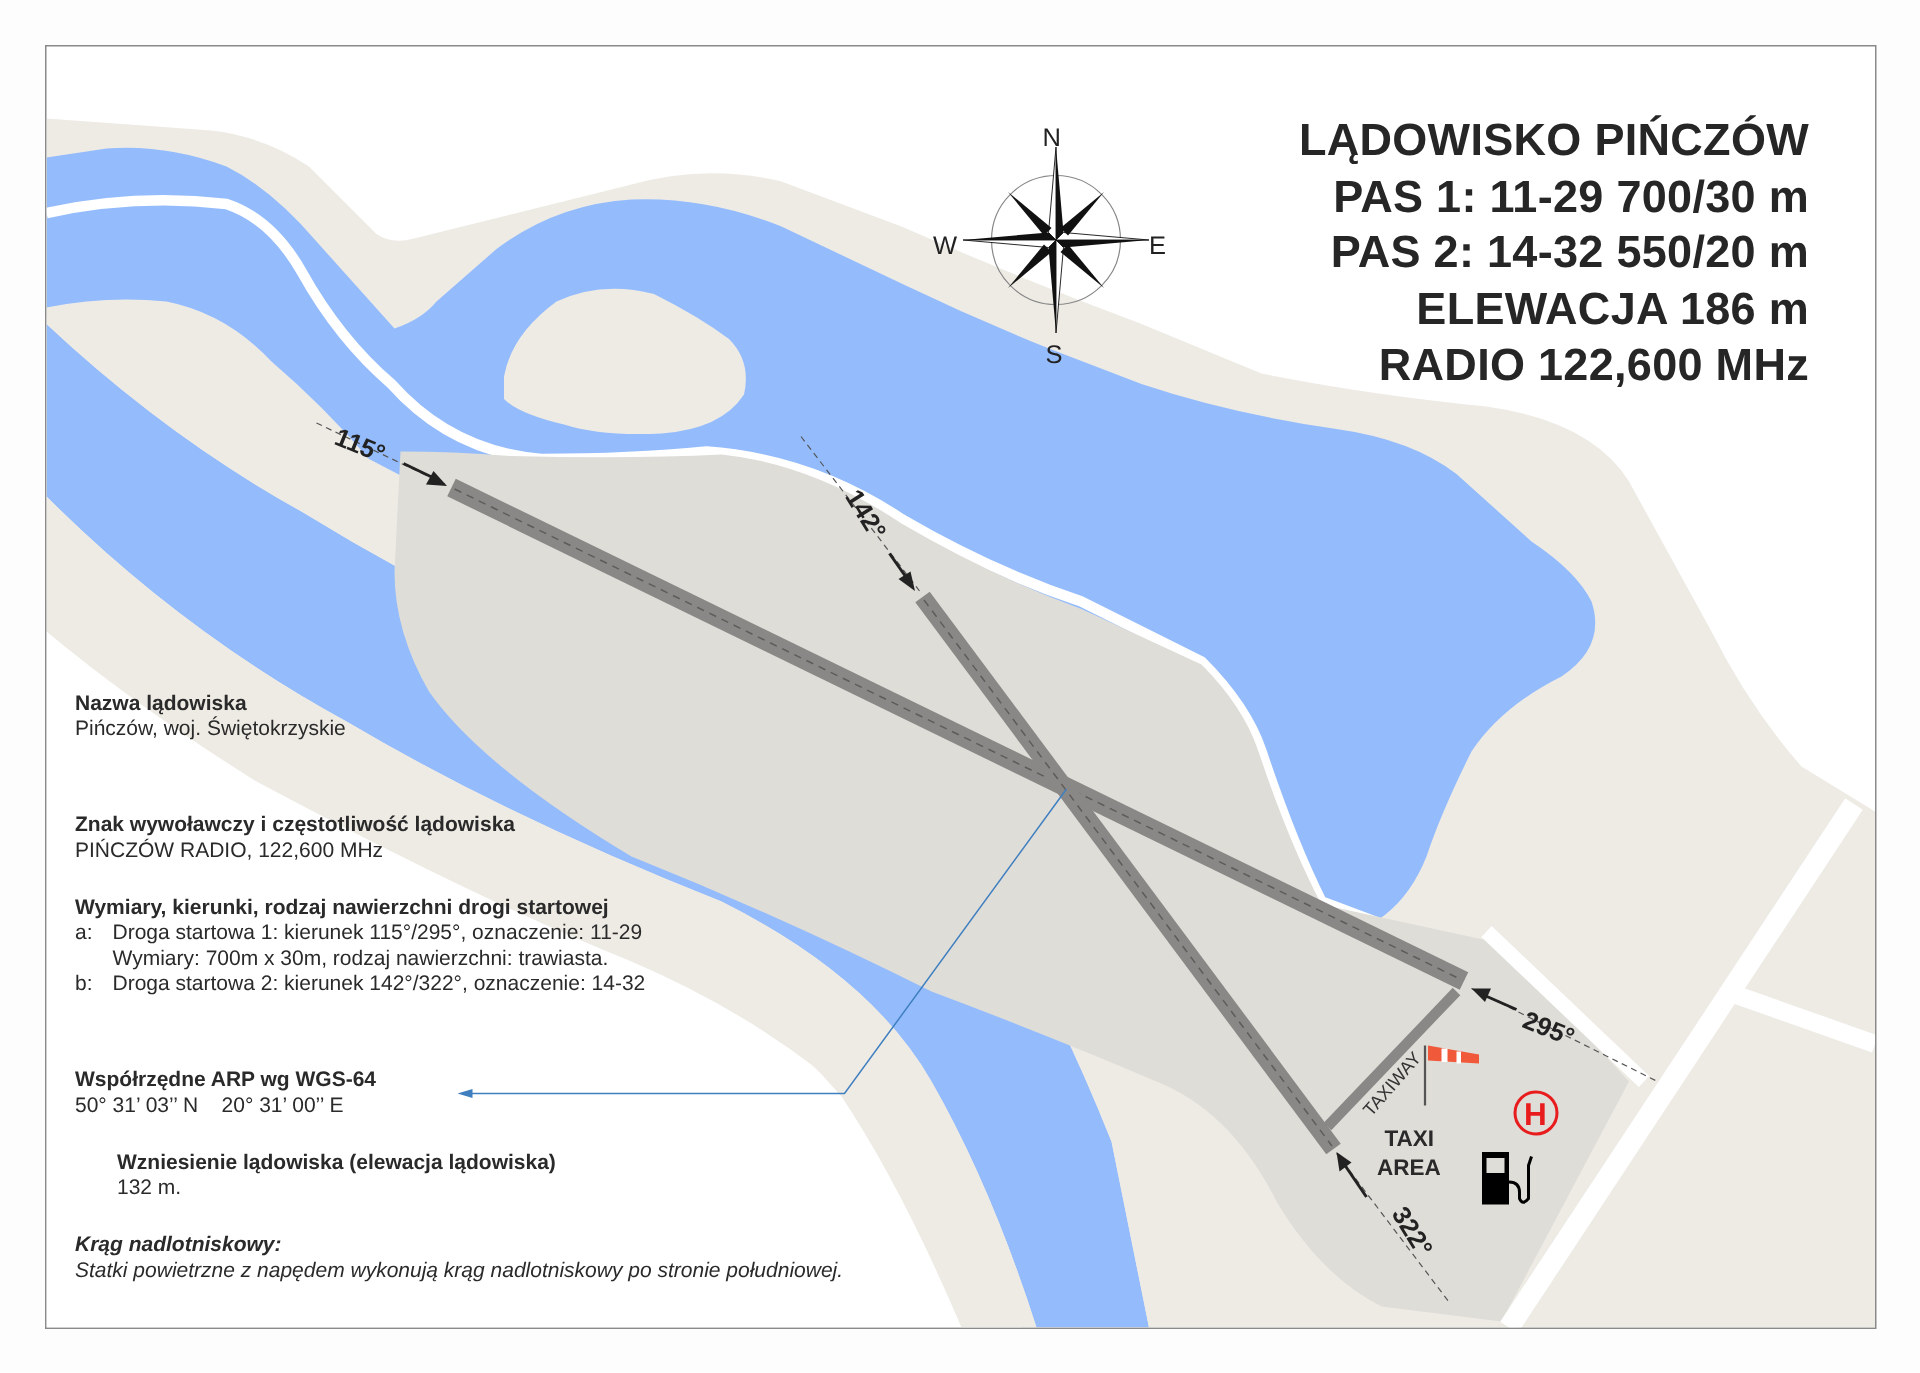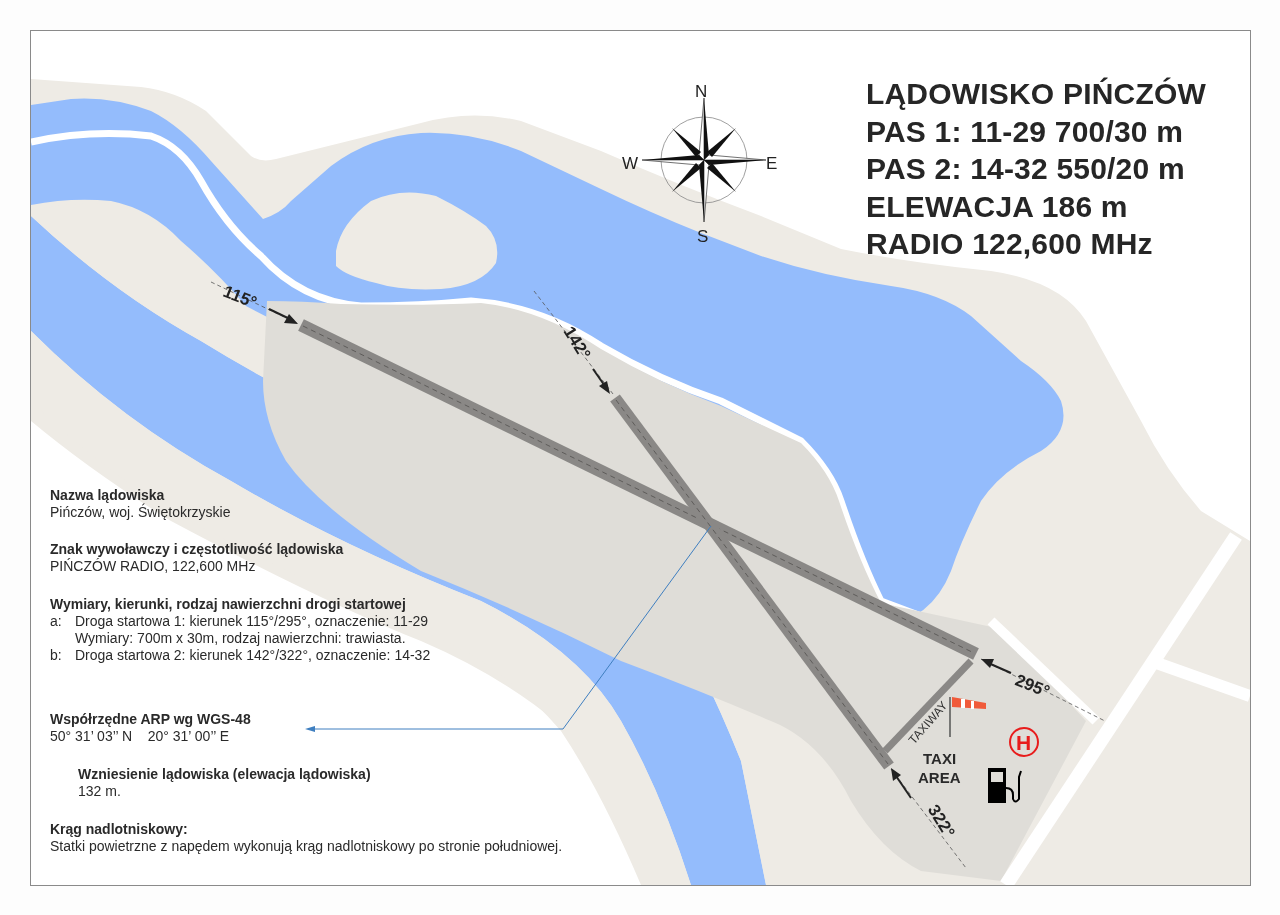--- a/index.html
+++ b/index.html
@@ -1,19 +1,19 @@
 <!DOCTYPE html>
 <html><head>
 <meta charset="utf-8">
 <style>
   html, body { margin:0; padding:0; background:#fdfdfd; }
   body { width:1280px; height:915px; position:relative; overflow:hidden; font-family:"Liberation Sans", sans-serif; }
   #frame { position:absolute; left:30px; top:30px; width:1219px; height:854px; border:1px solid #8a8a8a; background:#ffffff; overflow:hidden; }
   #map { position:absolute; left:0; top:0; }
-  .title-block { position:absolute; right:44px; top:44px; color:#262626; font-weight:bold; font-size:30px; line-height:37.5px; letter-spacing:0.2px; }
+  .title-block { position:absolute; right:44px; top:44px; text-align:right; color:#262626; font-weight:bold; font-size:30px; line-height:37.5px; letter-spacing:0.2px; }
   .title-block div { white-space:nowrap; }
   .info { position:absolute; left:19px; color:#2a2a2a; font-size:14px; line-height:17px; }
   .info .h { font-weight:bold; }
   .info .indent { padding-left:25px; }
   .info .row { display:flex; }
   .info .lbl { width:25px; }
   .compass-letter { position:absolute; font-size:17px; color:#222; }
 </style>
 </head>
 <body>
@@ -121,45 +121,45 @@
   <div class="compass-letter" style="left:591px; top:123px;">W</div>
 
   <div class="title-block">
     <div>LĄDOWISKO PIŃCZÓW</div>
     <div>PAS 1: 11-29 700/30 m</div>
     <div>PAS 2: 14-32 550/20 m</div>
     <div>ELEWACJA 186 m</div>
     <div>RADIO 122,600 MHz</div>
   </div>
 
-  <div class="info" style="top:456px;">
+  <div class="info" style="top:429px;">
     <div class="h">Nazwa lądowiska</div>
     <div>Pińczów, woj. Świętokrzyskie</div>
   </div>
   <div class="info" style="top:510px;">
     <div class="h">Znak wywoławczy i częstotliwość lądowiska</div>
     <div>PIŃCZÓW RADIO, 122,600 MHz</div>
   </div>
   <div class="info" style="top:565px;">
     <div class="h">Wymiary, kierunki, rodzaj nawierzchni drogi startowej</div>
     <div class="row">
       <span class="lbl">a:</span>
       <span>Droga startowa 1:  kierunek 115°/295°, oznaczenie:  11-29</span>
     </div>
     <div class="indent">Wymiary:  700m x  30m, rodzaj nawierzchni:  trawiasta.</div>
     <div class="row">
       <span class="lbl">b:</span>
       <span>Droga startowa 2:  kierunek 142°/322°, oznaczenie:  14-32</span>
     </div>
   </div>
   <div class="info" style="top:680px;">
-    <div class="h">Współrzędne ARP wg WGS-48</div>
+    <div class="h">Współrzędne ARP wg WGS-64</div>
     <div style="white-space:pre;">50° 31’ 03’’ N    20° 31’ 00’’ E</div>
   </div>
   <div class="info" style="top:735px;margin-left:28px;">
     <div class="h">Wzniesienie lądowiska (elewacja lądowiska)</div>
     <div>132 m.</div>
   </div>
-  <div class="info" style="top:790px;">
+  <div class="info" style="top:790px;font-style:italic;">
     <div class="h">Krąg nadlotniskowy:</div>
     <div>Statki powietrzne z napędem wykonują krąg nadlotniskowy po stronie południowej.</div>
   </div>
 </div>
 
 </body></html>

